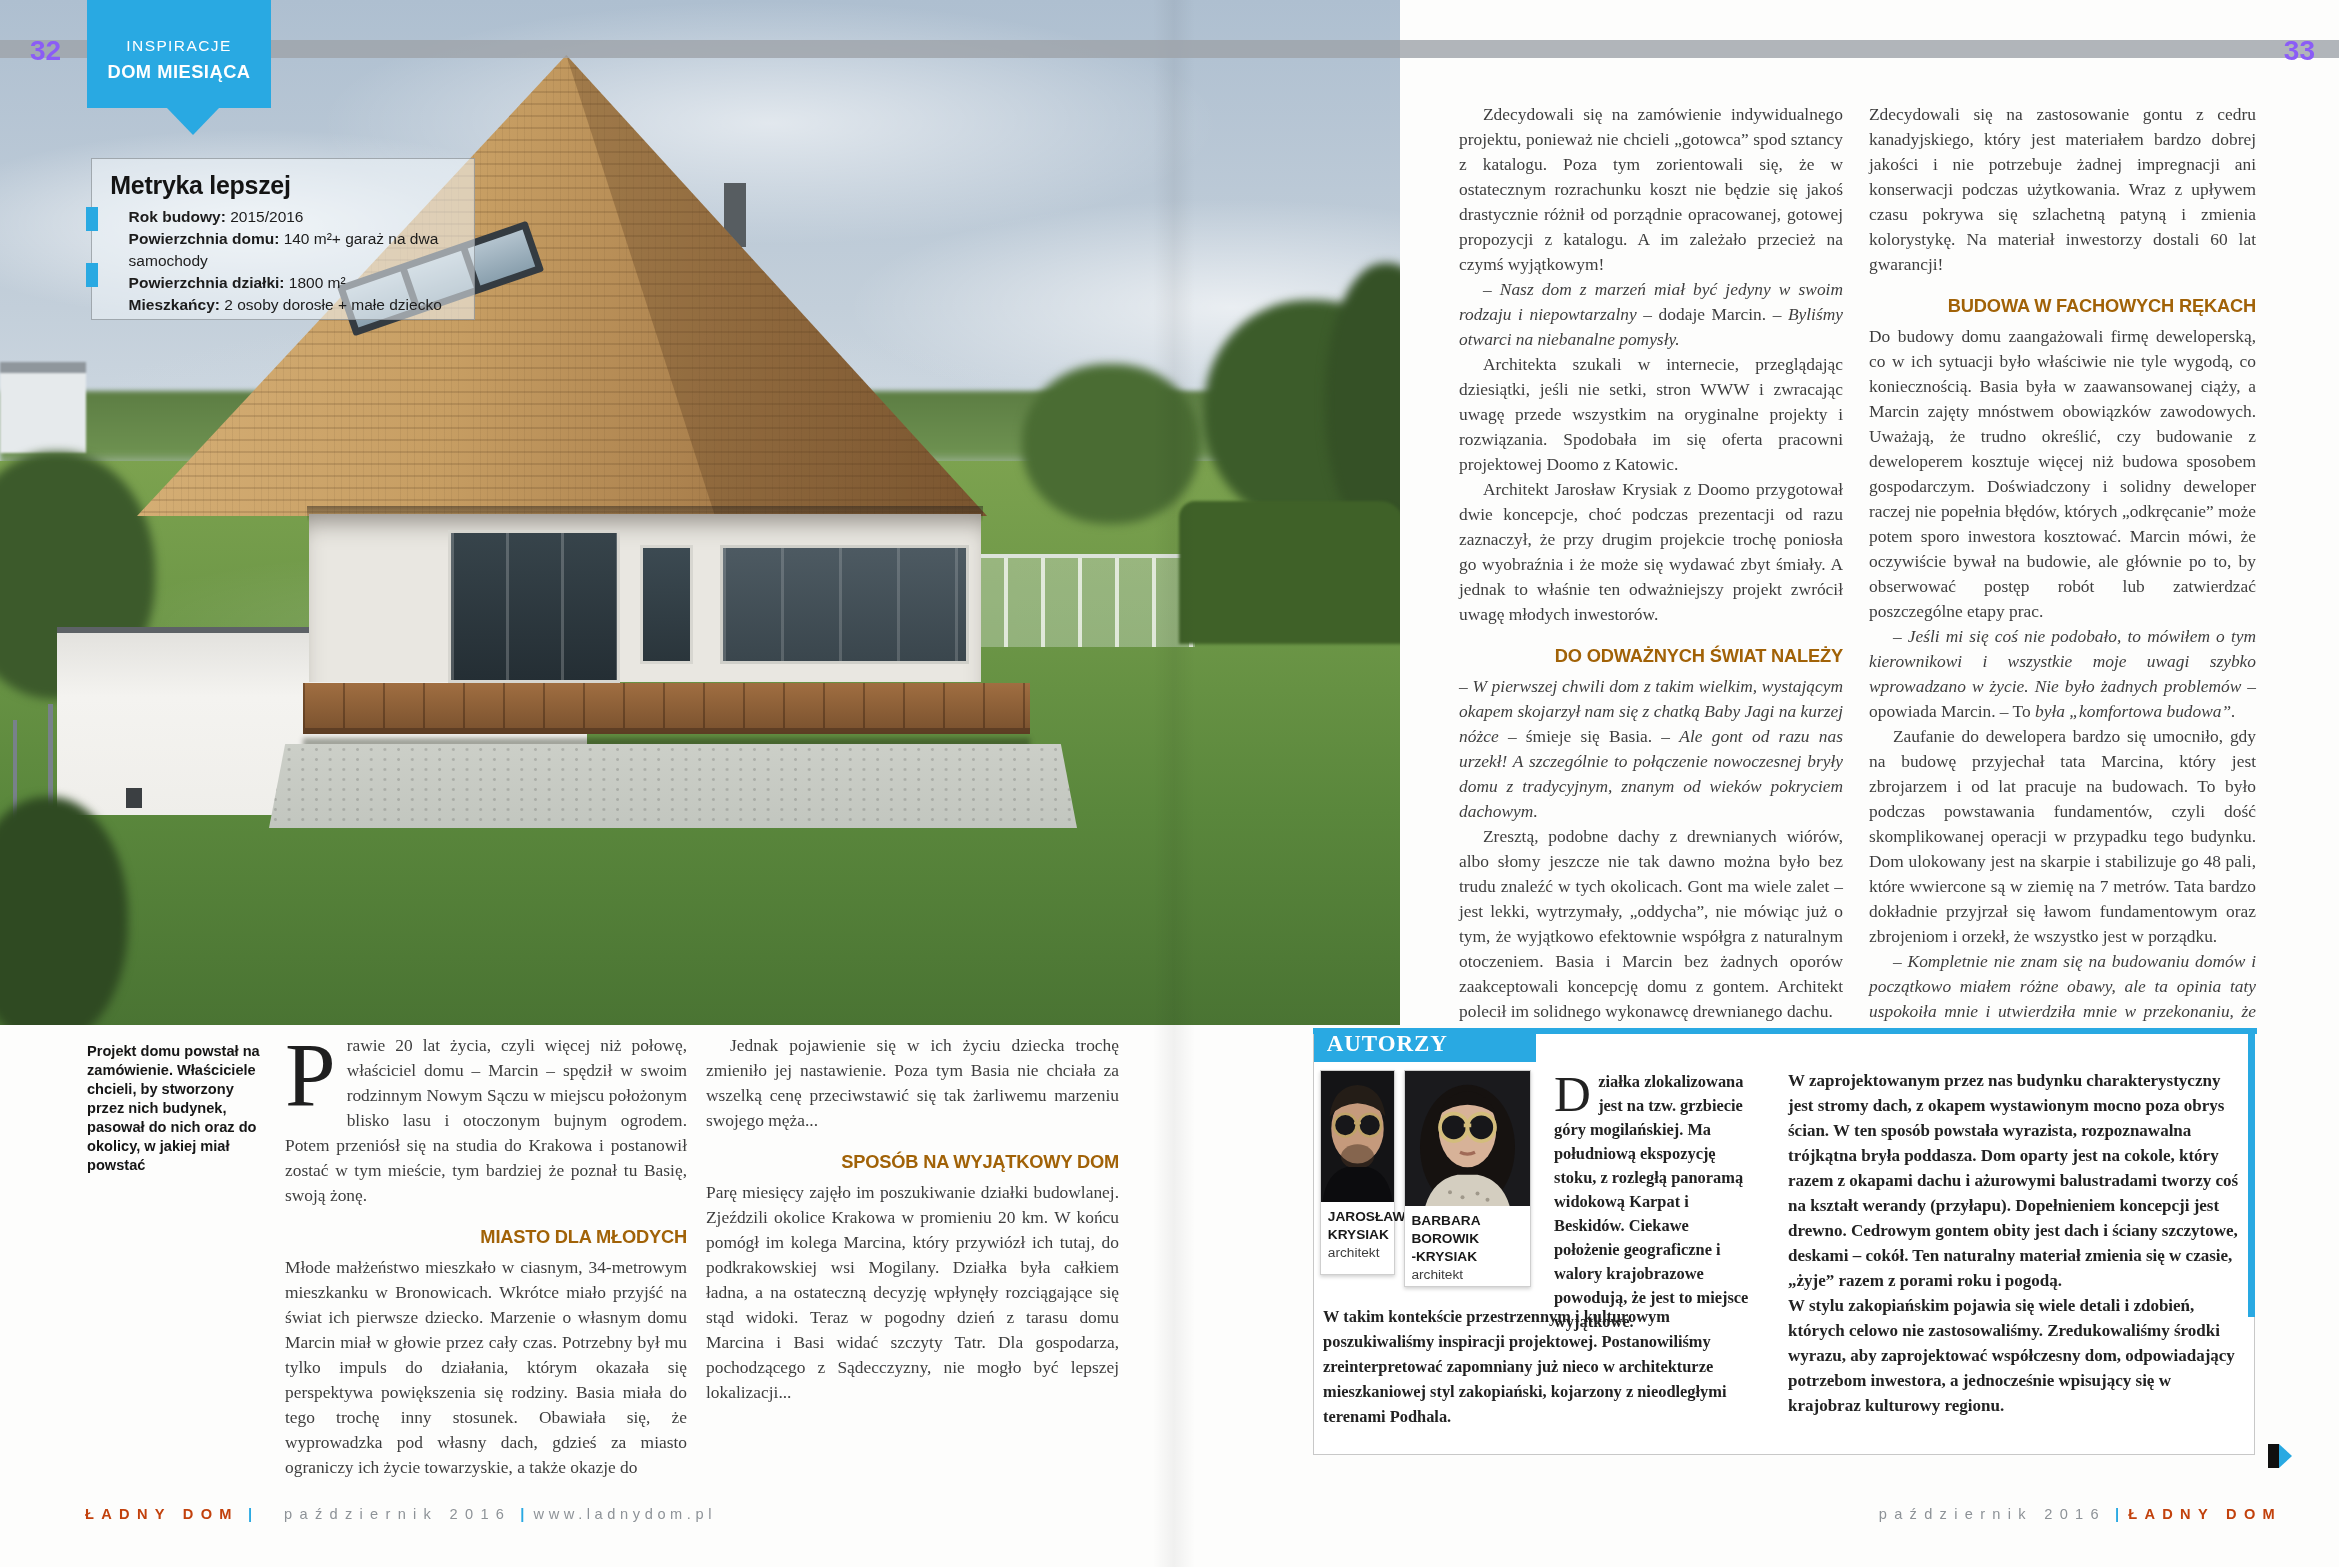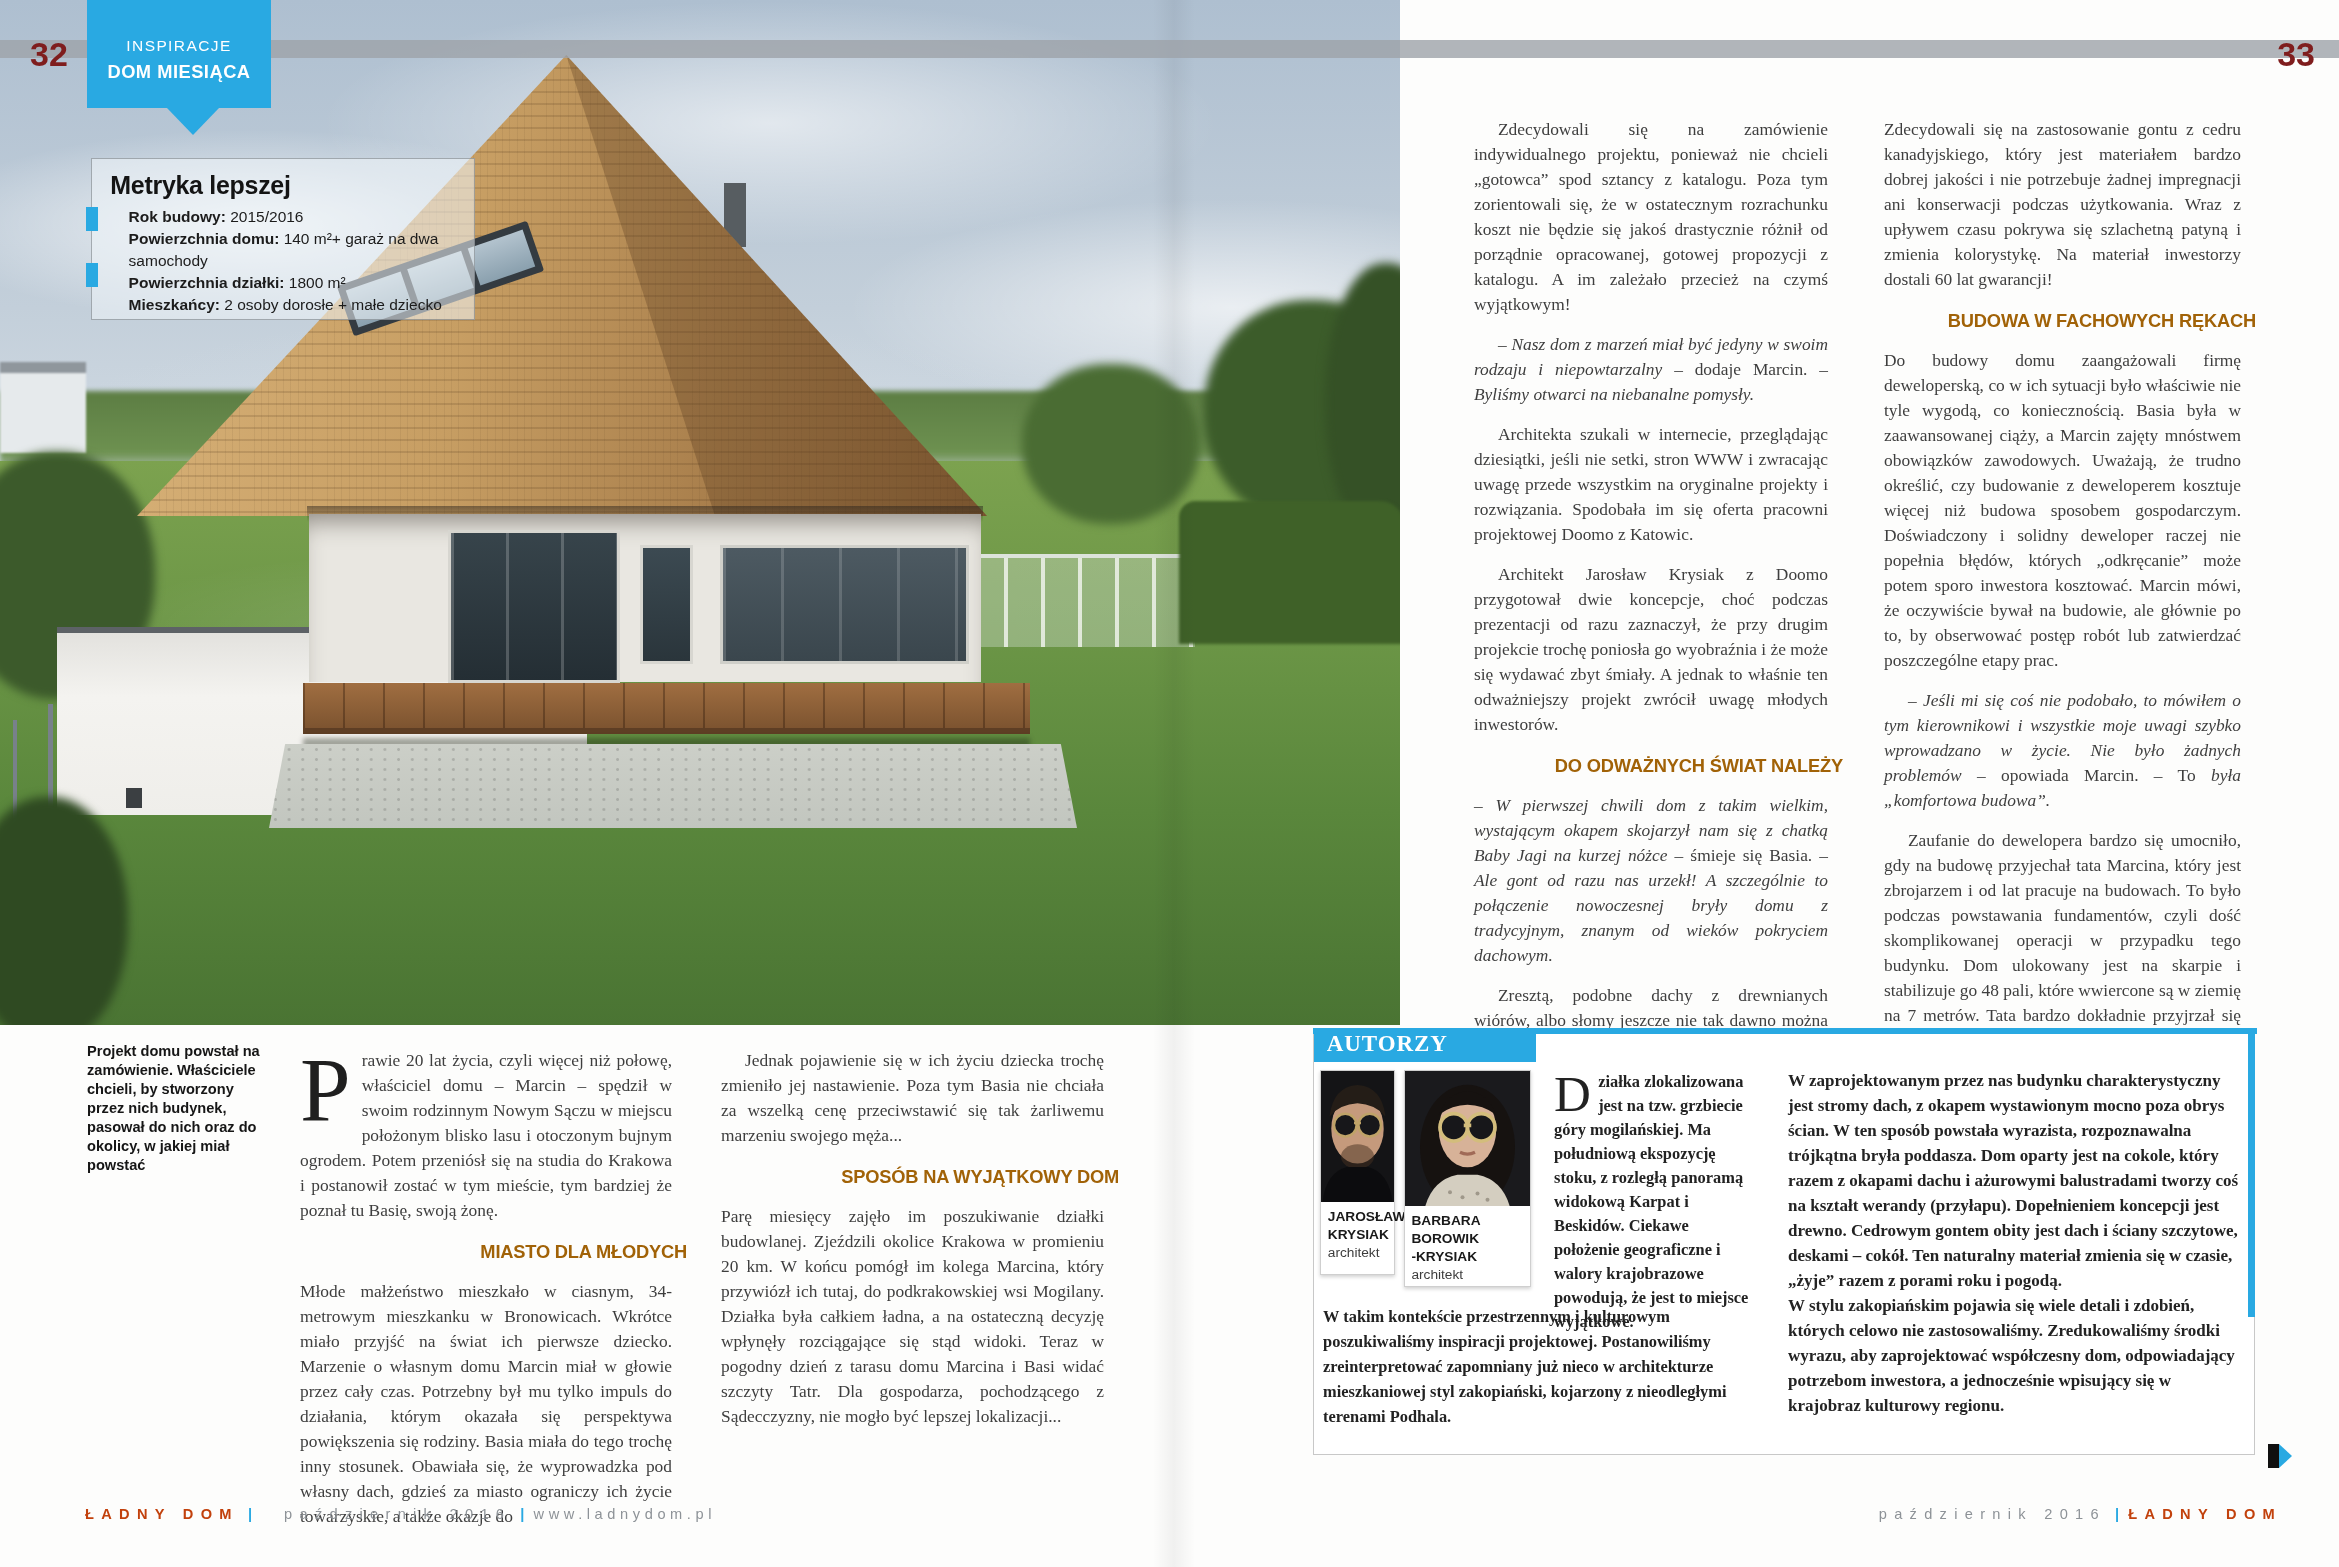--- a/index.html
+++ b/index.html
@@ -66,21 +66,21 @@
   .deck-shadow { position:absolute; left:303px; top:738px; width:727px; height:11px; background:rgba(25,35,18,.38); filter:blur(2.7px); }
   .gravel { position:absolute; left:269px; top:744px; width:808px; height:84px;
     clip-path:polygon(2% 0%, 98% 0%, 100% 100%, 0% 100%);
     background:
       radial-gradient(circle at 6.4px 5.5px, rgba(96,98,94,.28) 1.1px, rgba(0,0,0,0) 1.8px),
       linear-gradient(180deg,#cccfc8 0%, #c2c6bf 100%);
     background-size:13.7px 10px, 100% 100%; }
 
   
   .topbar { position:absolute; left:0; top:40px; width:2339px; height:18.3px; background:rgba(158,163,169,.8); z-index:4; }
-  .pagenum { position:absolute; top:35px; z-index:5; font-family:"Liberation Sans",sans-serif; font-weight:bold; font-size:34px; color:#7f1d1d; }
+  .pagenum { position:absolute; top:35px; z-index:5; font-family:"Liberation Sans",sans-serif; font-weight:bold; font-size:28px; color:#8b5cf6; }
   .pagenum.left { left:30px; }
   .pagenum.right { right:24px; }
   .fold { position:absolute; left:1153px; top:0; width:42px; height:1567px; z-index:3;
     background:linear-gradient(90deg, rgba(0,0,0,0) 0%, rgba(0,0,0,.05) 50%, rgba(0,0,0,0) 100%); }
 
   .tab { position:absolute; left:87px; top:0; width:184px; height:108px; background:#29a9e2; z-index:6;
     text-align:center; font-family:"Liberation Sans",sans-serif; color:#fff; padding-top:37px; }
   .tab-kicker { font-size:15.5px; letter-spacing:1.4px; }
   .tab-title { font-size:18.3px; font-weight:bold; letter-spacing:0.5px; margin-top:5.5px; }
   .tab-pointer { position:absolute; left:80px; top:108px; width:0; height:0;
@@ -97,21 +97,21 @@
   .meta-bullet.b2 { top:104px; }
 
   
   .caption { position:absolute; left:87px; top:1042px; width:185px; z-index:2;
     font-family:"Liberation Sans",sans-serif; font-weight:bold; font-size:14.6px; line-height:19px; color:#161616; }
   .col { position:absolute; top:1033px; font-size:17.4px; line-height:25px; color:#3e3e3e; text-align:justify; }
   .col1 { left:285px; width:402px; }
   .col2 { left:706px; width:413px; }
   .col3 { left:1459px; top:102px; width:384px; }
   .col4 { left:1869px; top:102px; width:387px; }
-  .col p { margin:15px; }
+  .col p { margin:0; }
   .col p.ind { text-indent:24px; }
   .subhead { font-family:"Liberation Sans",sans-serif; font-weight:bold; font-size:18.3px; letter-spacing:-0.2px;
     color:#a16207; margin:15.5px 0 6.4px 0; text-align:right; }
   .dropcap { float:left; font-size:91px; line-height:73px; padding:5.5px 11px 0 0; color:#1f1f1f; font-weight:400; }
   .qi { font-style:italic; }
 
   
   .authors-box { position:absolute; left:1313px; top:1028px; width:942px; height:427px;
     border:0.9px solid #c8c8c8; background:#fff; z-index:2; }
   .ab-topbar { position:absolute; left:-0.9px; top:-0.9px; width:944px; height:5.5px; background:#29a9e2; }

